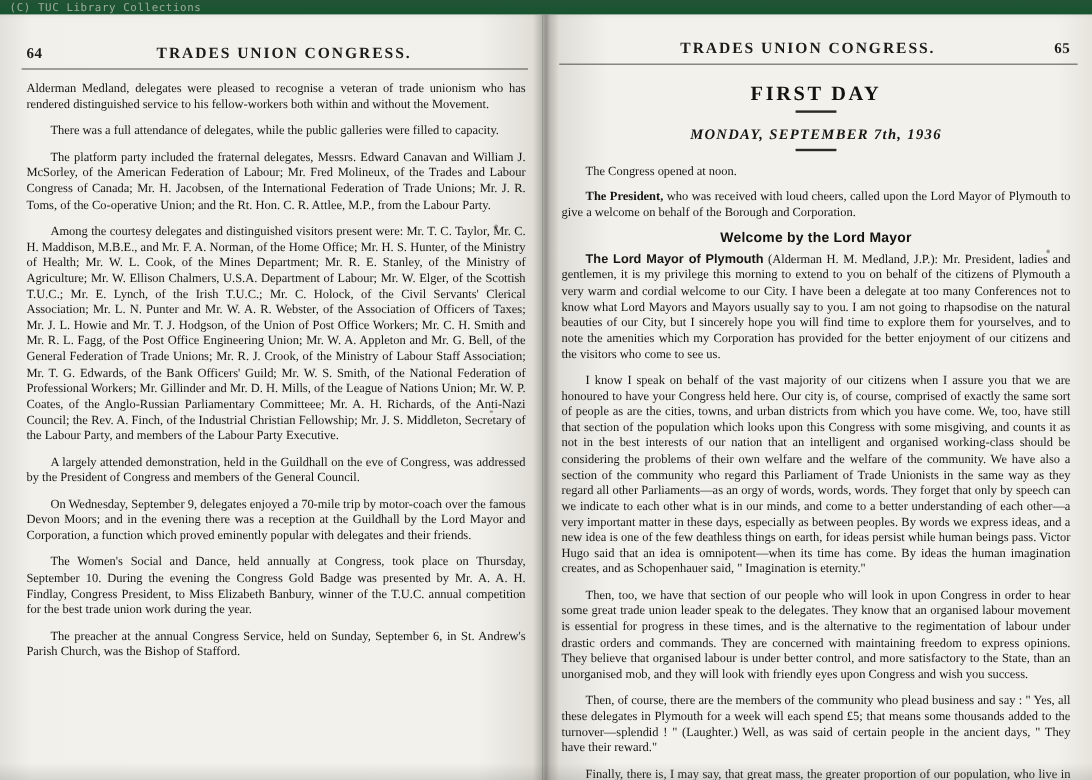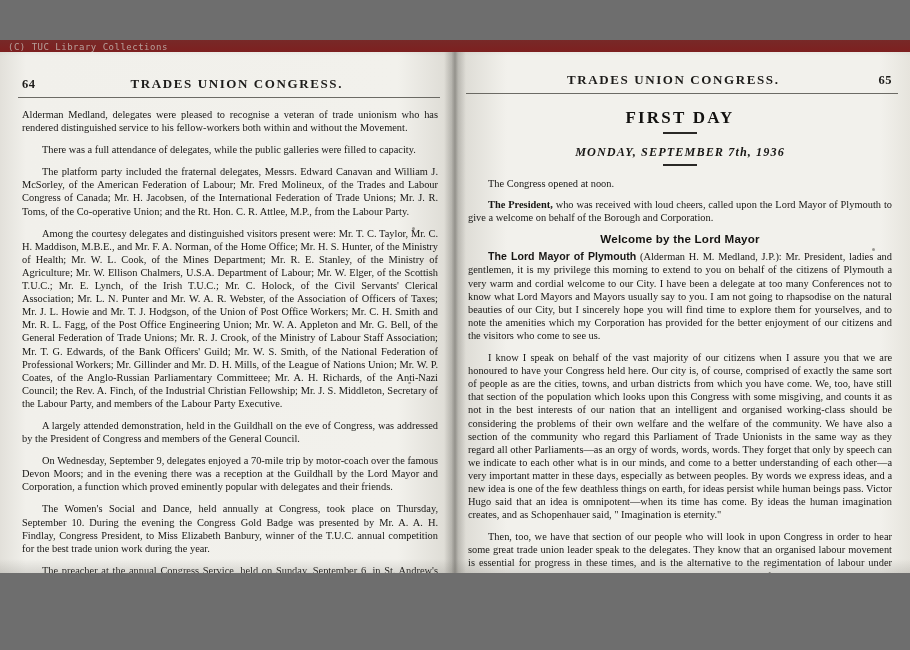--- a/index.html
+++ b/index.html
@@ -11,24 +11,23 @@
   body {
     width: 910px;
     height: 650px;
     overflow: hidden;
     font-family: "Liberation Serif", serif;
   }
 
   .scan {
     position: relative;
     width: 910px;
-    height: 533px;
-    background: #7f1d1d;
+    height: 650px;
+    background: #14532d;
     overflow: hidden;
-    margin-top: 40px;
   }
 
   
   .watermark {
     position: absolute;
     top: 2px;
     left: 8px;
     font-family: "DejaVu Sans Mono", monospace;
     font-size: 9px;
     letter-spacing: 0.5px;

